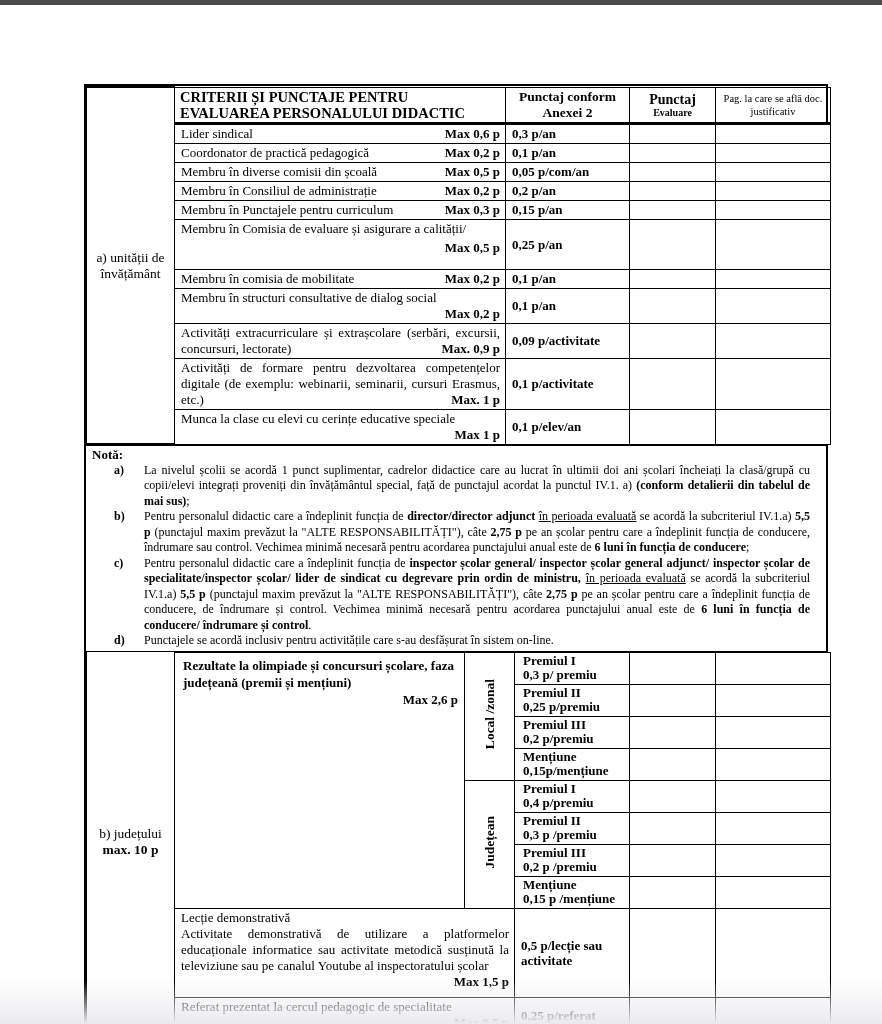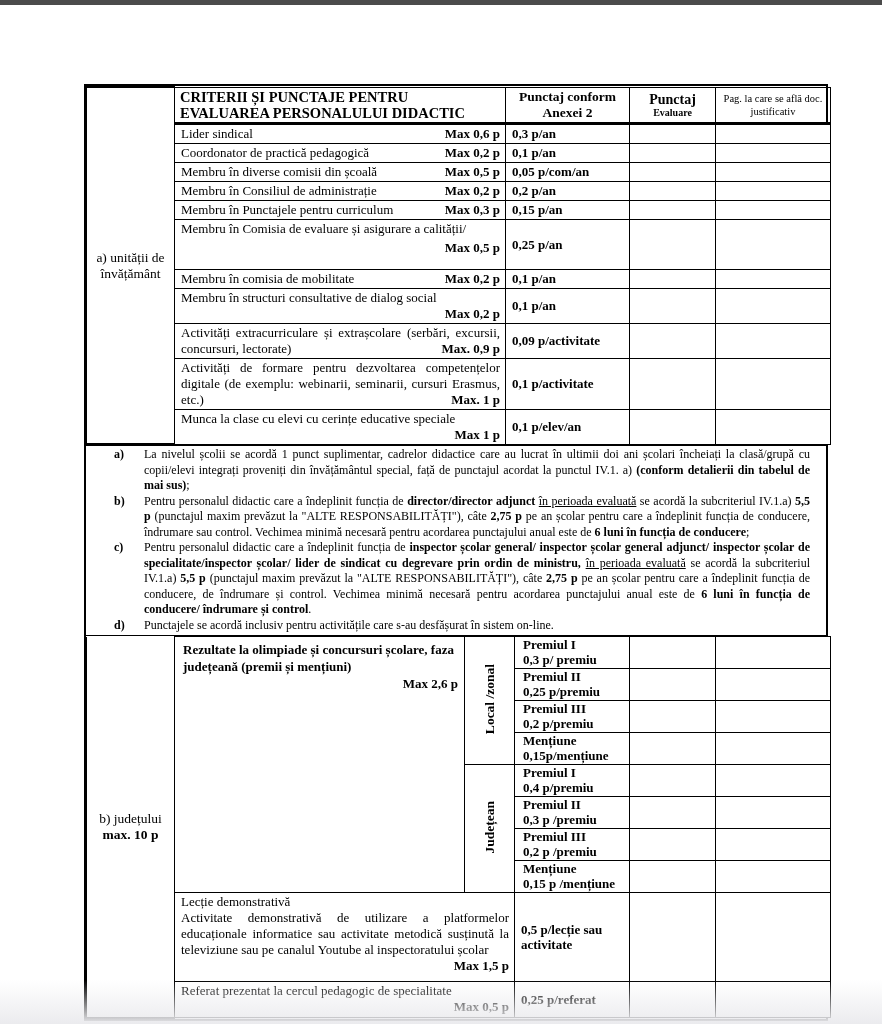--- a/index.html
+++ b/index.html
@@ -141,20 +141,21 @@
     <tr class="r34">
       <td class="crit"><span>Munca la clase cu elevi cu cerințe educative speciale</span><span class="mx-b">Max 1 p</span></td>
       <td class="pts">0,1 p/elev/an</td>
       <td class="empty"></td>
       <td class="empty"></td>
     </tr>
   </tbody>
     </table>
 
   <div class="notes">
+    <div class="nota-title">Notă:</div>
     <div class="nota-item">
       <span class="nl">a)</span>
       <span class="nt"><span>La nivelul școlii se acordă 1 punct suplimentar, cadrelor didactice care au lucrat în ultimii doi ani școlari încheiați la clasă/grupă cu copii/elevi integrați proveniți din învățământul special, față de punctajul acordat la punctul IV.1. a) </span><span class="b">(conform detalierii din tabelul de mai sus)</span><span>;</span></span>
     </div>
     <div class="nota-item">
       <span class="nl">b)</span>
       <span class="nt"><span>Pentru personalul didactic care a îndeplinit funcția de </span><span class="b">director/director adjunct</span><span> </span><span class="u">în perioada evaluată</span><span> se acordă la subcriteriul IV.1.a) </span><span class="b">5,5 p</span><span> (punctajul maxim prevăzut la "ALTE RESPONSABILITĂȚI"), câte </span><span class="b">2,75 p</span><span> pe an școlar pentru care a îndeplinit funcția de conducere, îndrumare sau control. Vechimea minimă necesară pentru acordarea punctajului anual este de </span><span class="b">6 luni în funcția de conducere</span><span>;</span></span>
     </div>
     <div class="nota-item">
       <span class="nl">c)</span>

